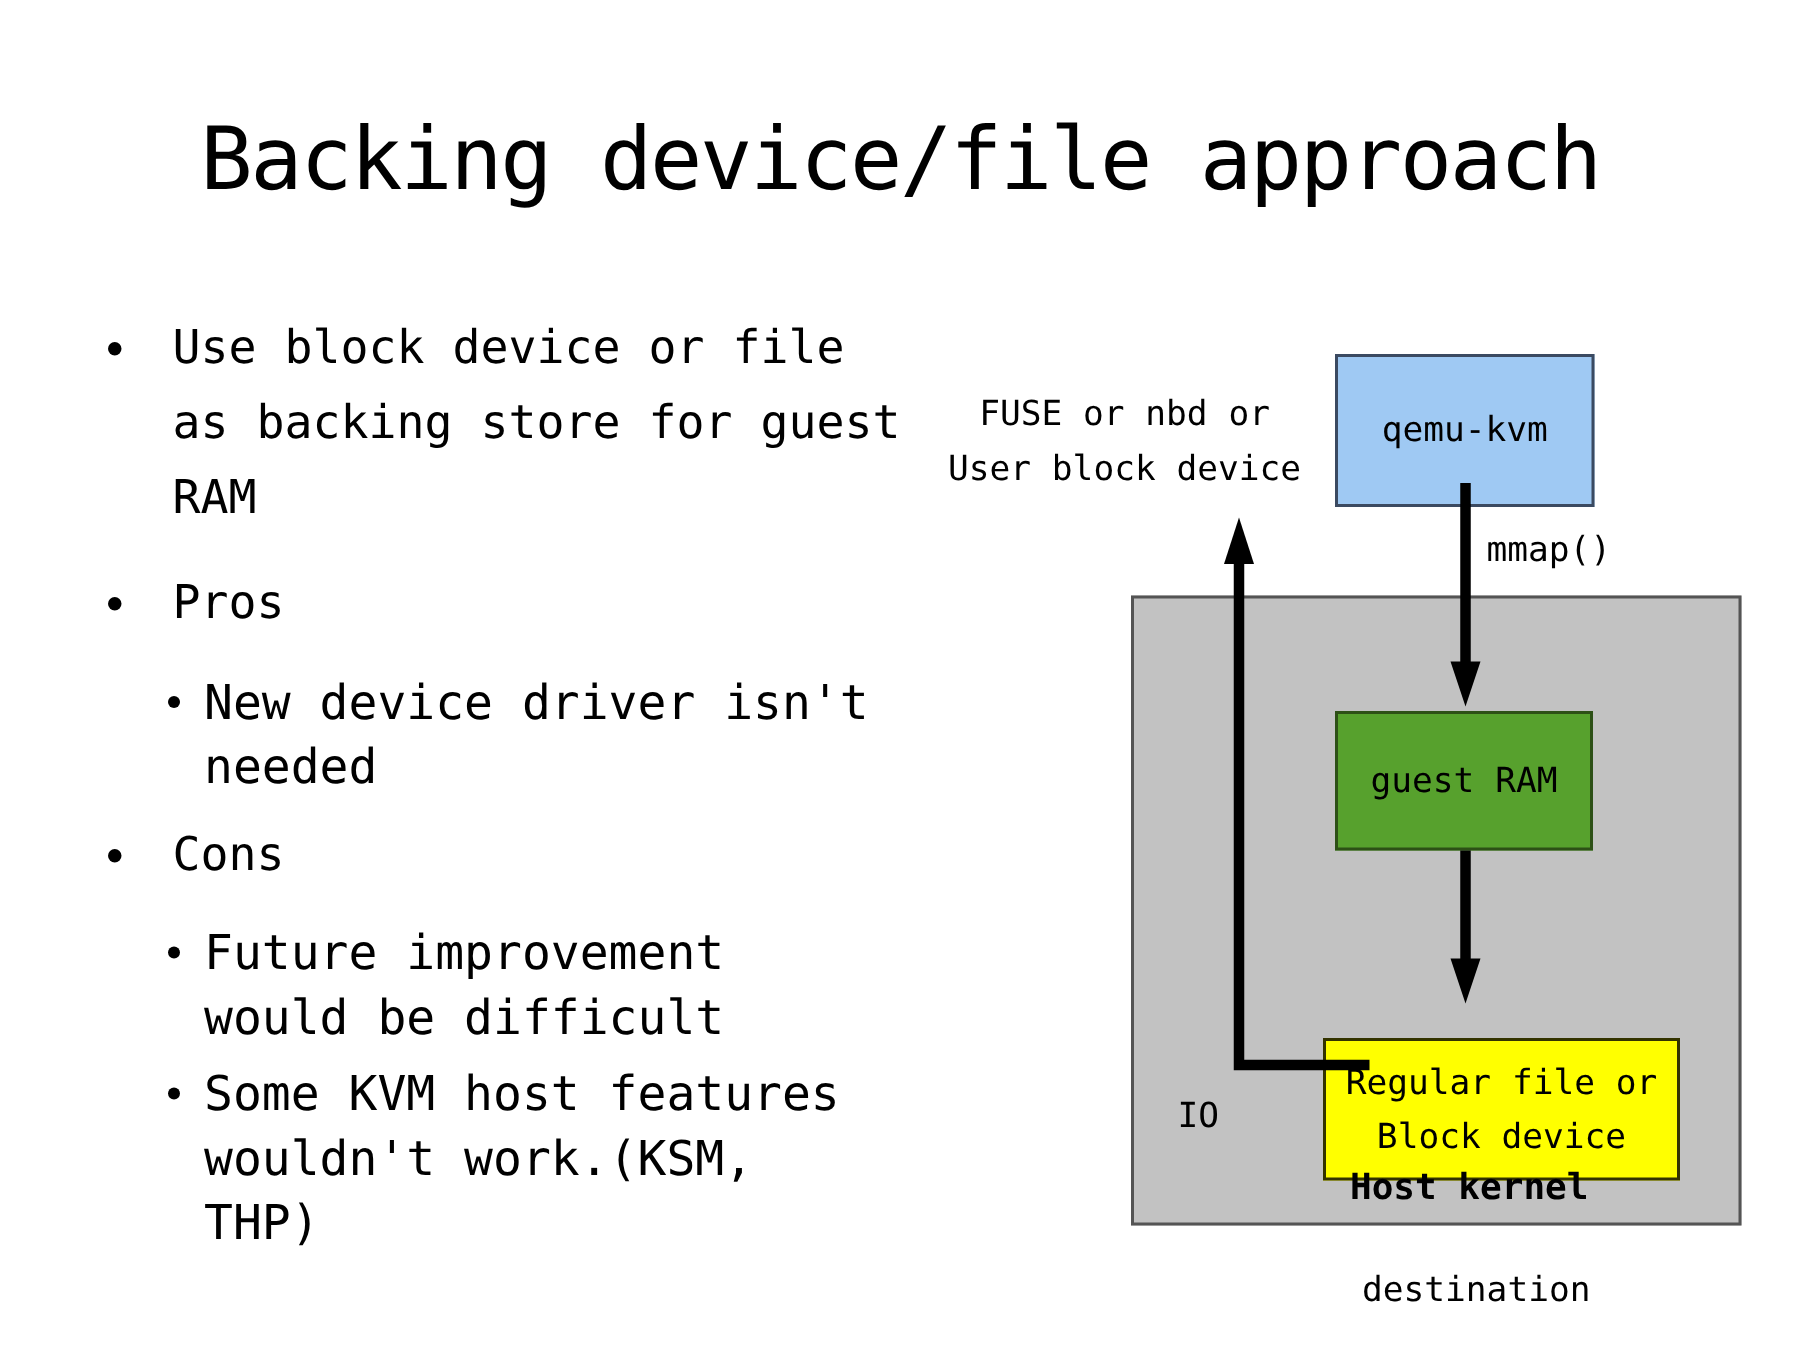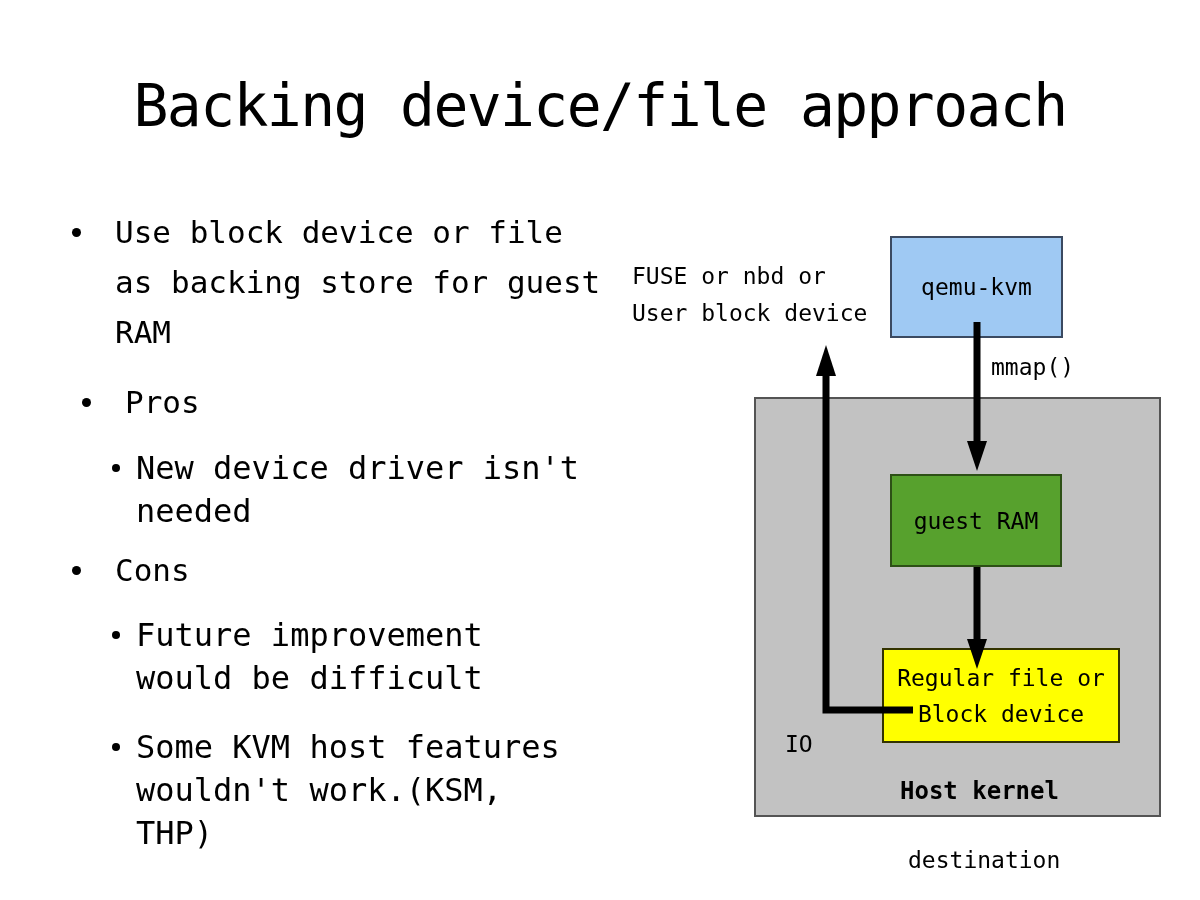--- a/index.html
+++ b/index.html
@@ -45,31 +45,32 @@
   }
   .lvl1 { font-size: 31px; line-height: 50px; gap: 16px; }
   .lvl1 .dot { width: 9px; height: 9px; margin: 21px 18px 0 12px; }
   .lvl1 .b-text { width: 495px; }
   .lvl1.single { line-height: 40px; }
   .lvl1.single .dot { margin-top: 16px; }
   .lvl2 { font-size: 32px; line-height: 43px; margin-left: 52px; }
   .lvl2 .dot { width: 8px; height: 8px; margin: 17px 16px 0 0; }
   .lvl2 .b-text { width: 450px; }
   .mb30 { margin-bottom: 25px; }
-  .mb-pros { margin-bottom: 25px; justify-content: flex-end; }
+  .mb-pros { margin-bottom: 25px; }
   .mb-sub1 { margin-bottom: 17px; }
   .mb-cons { margin-bottom: 24px; }
-  .mb-sub2 { margin-bottom: 26px; }
+  .mb-sub2 { margin-bottom: 8px; }
 
   
   .diagram-label {
     position: absolute;
     font-size: 23px;
     line-height: 37px;
     white-space: nowrap;
+    text-align: center;
   }
   .fuse-label { left: 632px; top: 258px; }
   .mmap-label { left: 991px; top: 349px; }
   .io-label   { left: 785px; top: 726px; }
   .hostkernel-label { left: 900px; top: 773px; font-size: 24px; font-weight: bold; }
   .destination-label { left: 908px; top: 842px; }
 
   .box {
     position: absolute;
     display: flex;
@@ -90,21 +91,21 @@
     left: 890px; top: 236px; width: 173px; height: 102px;
     background: var(--qemu-fill, #9fc9f3);
     border: 2px solid var(--qemu-border, #3b4a61);
   }
   .ram-box {
     left: 890px; top: 474px; width: 172px; height: 93px;
     background: var(--ram-fill, #57a12d);
     border: 2px solid var(--ram-border, #2d5016);
   }
   .file-box {
-    left: 882px; top: 648px; width: 238px; height: 95px;
+    left: 882px; top: 692px; width: 238px; height: 95px;
     background: var(--file-fill, #ffff00);
     border: 2px solid var(--file-border, #333300);
     text-align: right;
   }
 
   .arrow-layer {
     position: absolute;
     left: 0; top: 0;
     width: 1200px; height: 900px;
     pointer-events: none;

